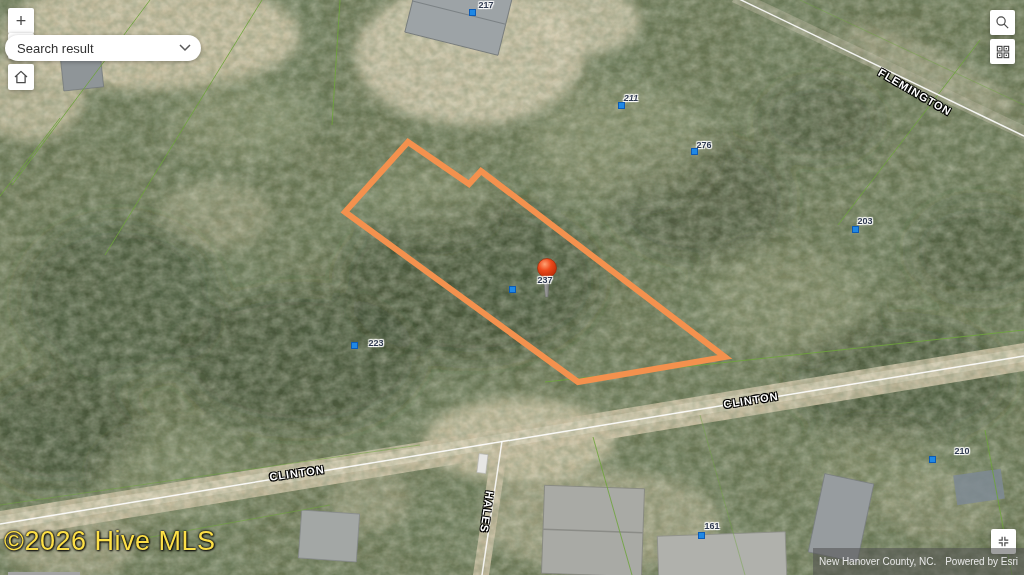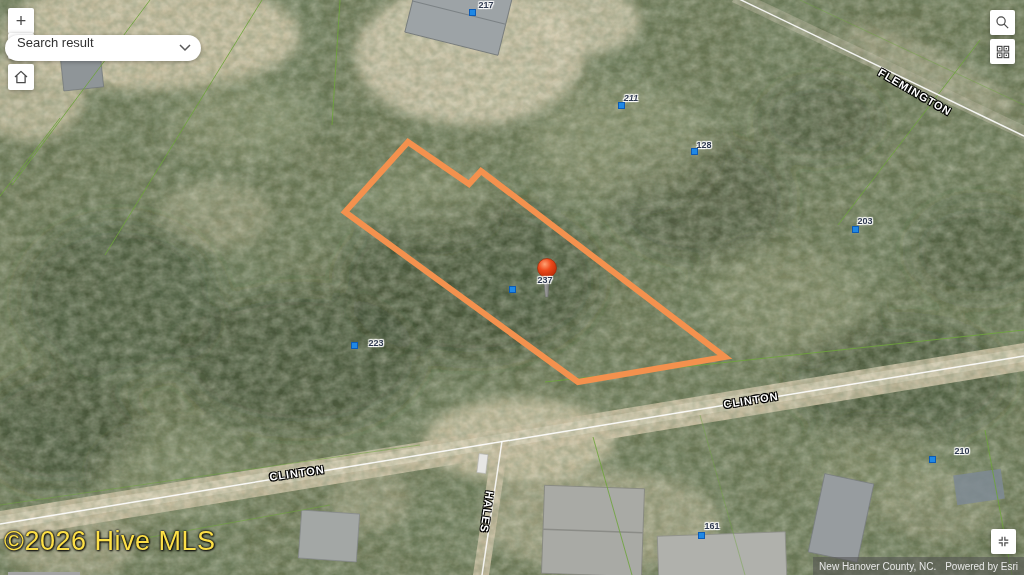--- a/index.html
+++ b/index.html
@@ -30,37 +30,37 @@
   .btn{
     position:absolute;background:#fff;border:none;border-radius:2px;
     box-shadow:0 1px 4px rgba(0,0,0,.35);display:flex;align-items:center;
     justify-content:center;cursor:pointer;padding:0;
   }
   .btn svg{display:block;}
   .zoom-glyph{font-size:18px;line-height:1;color:#4a4a4a;font-weight:400;}
   .search-dropdown{
     position:absolute;left:5px;top:35px;width:196px;height:26px;background:#fff;
     border-radius:13px;box-shadow:0 1px 4px rgba(0,0,0,.3);display:flex;
-    cursor:pointer;
+    align-items:center;cursor:pointer;
   }
   .search-dropdown .value{flex:1;font-size:13px;color:#323232;padding-left:12px;}
   .search-dropdown .chev{padding:0 10px 0 6px;display:flex;align-items:center;}
 
   .scale-bar{
     position:absolute;left:8px;top:572px;width:72px;height:14px;
     background:rgba(255,255,255,.55);border:5px solid #a3a3a3;box-sizing:border-box;
     font-size:10px;color:#323232;line-height:11px;padding-left:4px;
   }
   .copyright{
     position:absolute;left:4px;top:526px;font-size:27px;font-weight:500;color:#fde047;
     letter-spacing:.5px;
     text-shadow:0 0 3px #000,0 0 2px rgba(0,0,0,.9),1px 1px 2px rgba(0,0,0,.8);
   }
   .attribution{
-    position:absolute;right:0;bottom:0;height:18px;display:flex;align-items:center;
+    position:absolute;right:0;bottom:0;height:27px;display:flex;align-items:center;
     background:rgba(80,80,80,.55);color:#e8e8e8;font-size:10px;padding:0 6px;
     white-space:nowrap;
     margin-left:25px;
   }
   .attribution .powered{margin-left:9px;}
 </style>
 </head>
 <body>
 
 <div class="stage">
@@ -190,21 +190,21 @@
   <div class="street-label" style="left:751px;top:400px;transform:translate(-50%,-50%) rotate(-9deg);">CLINTON</div>
   <div class="street-label" style="left:297px;top:473px;transform:translate(-50%,-50%) rotate(-8deg);">CLINTON</div>
   <div class="street-label" style="left:487px;top:512px;transform:translate(-50%,-50%) rotate(98deg);">HALES</div>
 
   <div class="parcel-label" style="left:486px;top:5px;">217</div>
   <div class="parcel-dot" style="left:469px;top:9px;"></div>
 
   <div class="parcel-label" style="left:631px;top:98px;font-style:italic;">211</div>
   <div class="parcel-dot" style="left:618px;top:102px;"></div>
 
-  <div class="parcel-label" style="left:704px;top:145px;">128</div>
+  <div class="parcel-label" style="left:704px;top:145px;">276</div>
   <div class="parcel-dot" style="left:691px;top:148px;"></div>
 
   <div class="parcel-label" style="left:865px;top:221px;text-align:center;">203</div>
   <div class="parcel-dot" style="left:852px;top:226px;"></div>
 
   <div class="parcel-label" style="left:521px;top:280px;padding-left:48px;">237</div>
   <div class="parcel-dot" style="left:509px;top:286px;"></div>
 
   <div class="parcel-label" style="left:364px;top:343px;margin-left:12px;">223</div>
   <div class="parcel-dot" style="left:351px;top:342px;"></div>

